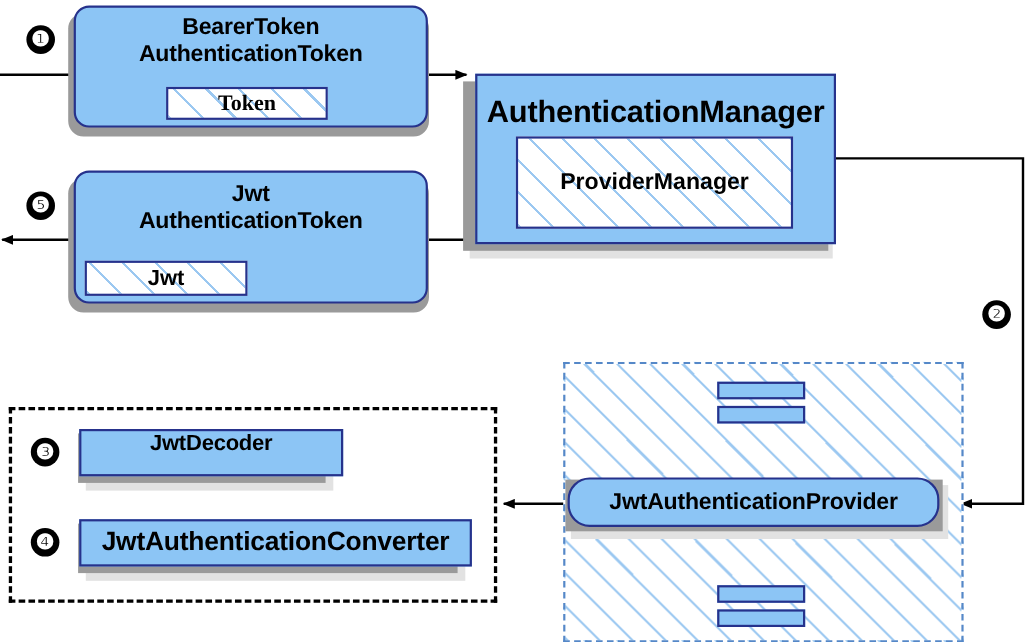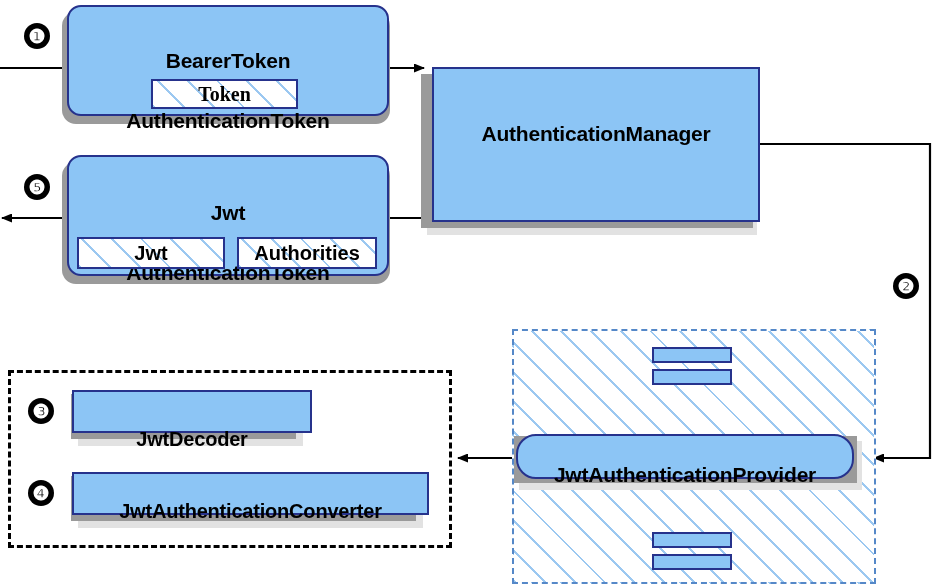--- a/index.html
+++ b/index.html
@@ -50,21 +50,20 @@
     box-sizing: border-box;
   }
   .shadow-dark  { background: #9a9a9a; }
   .shadow-light { background: #e2e2e2; }
   .shadow-dark.rounded, .shadow-light.rounded { border-radius: 14px; }
 
   .node-title {
     width: 100%;
     line-height: 1.12;
     letter-spacing: -0.2px;
-    margin-top: 36px;
   }
 
   
   .hatch-box {
     position: absolute;
     box-sizing: border-box;
     border: 2px solid #26328C;
     background-color: #ffffff;
     background-image: repeating-linear-gradient(
         45deg,
@@ -167,48 +166,48 @@
 
   <div class="shadow-light" style="left:78px; top:399px; width:225px; height:47px;"></div>
   <div class="shadow-dark" style="left:71px; top:394px; width:225px; height:45px;"></div>
   <div class="node" style="left:72px; top:390px; width:240px; height:43px; justify-content:flex-start;">
     <div class="node-title" style="font-size:20px;">JwtDecoder</div>
   </div>
 
   <div class="shadow-light" style="left:78px; top:481px; width:345px; height:47px;"></div>
   <div class="shadow-dark" style="left:71px; top:476px; width:345px; height:45px;"></div>
   <div class="node" style="left:72px; top:472px; width:357px; height:43px; justify-content:center;">
-    <div class="node-title" style="font-size:20px;">JwtAuthenticationConverter</div>
+    <div class="node-title" style="font-size:24px;">JwtAuthenticationConverter</div>
   </div>
 
   <div class="shadow-dark rounded" style="left:62px; top:12px; width:328px; height:112px;"></div>
   <div class="node rounded" style="left:67px; top:5px; width:322px; height:111px; padding-top:6px;">
     <div class="node-title" style="font-size:21px;">BearerToken</div>
     <div class="node-title" style="font-size:21px;">AuthenticationToken</div>
   </div>
   <div class="hatch-box" style="left:151px; top:79px; width:147px; height:30px; font-size:20px;font-family:Liberation Serif, serif;">
     <span>Token</span>
   </div>
 
   <div class="shadow-dark rounded" style="left:62px; top:162px; width:328px; height:122px;"></div>
   <div class="node rounded" style="left:67px; top:155px; width:322px; height:121px; padding-top:8px;">
     <div class="node-title" style="font-size:21px;">Jwt</div>
     <div class="node-title" style="font-size:21px;">AuthenticationToken</div>
   </div>
   <div class="hatch-box" style="left:77px; top:237px; width:148px; height:32px; font-size:20px;">
     <span>Jwt</span>
   </div>
-  <div class="hatch-box" style="left:237px; top:237px; width:140px; height:32px; font-size:20px;">
-    <span>Authorities</span>
-  </div>
 
   <div class="shadow-light" style="left:427px; top:80px; width:330px; height:155px;"></div>
   <div class="shadow-dark" style="left:421px; top:74px; width:332px; height:154px;"></div>
   <div class="node" style="left:432px; top:67px; width:328px; height:155px; padding-top:17px;">
-    <div class="node-title" style="font-size:21px;">AuthenticationManager</div>
+    <div class="node-title" style="font-size:28px;">AuthenticationManager</div>
+  </div>
+  <div class="hatch-box" style="left:469px; top:124px; width:252px; height:84px; font-size:21px;">
+    <span>ProviderManager</span>
   </div>
 
 
   <div class="dashed-region blue" style="left:512px; top:329px; width:364px; height:255px;"></div>
 
   <div class="mini-bar" style="left:652px; top:347px; width:80px; height:16px;"></div>
   <div class="mini-bar" style="left:652px; top:369px; width:80px; height:16px;"></div>
 
   <div class="shadow-light" style="left:519px; top:441px; width:343px; height:49px;"></div>
   <div class="shadow-dark" style="left:514px; top:436px; width:343px; height:47px;"></div>

